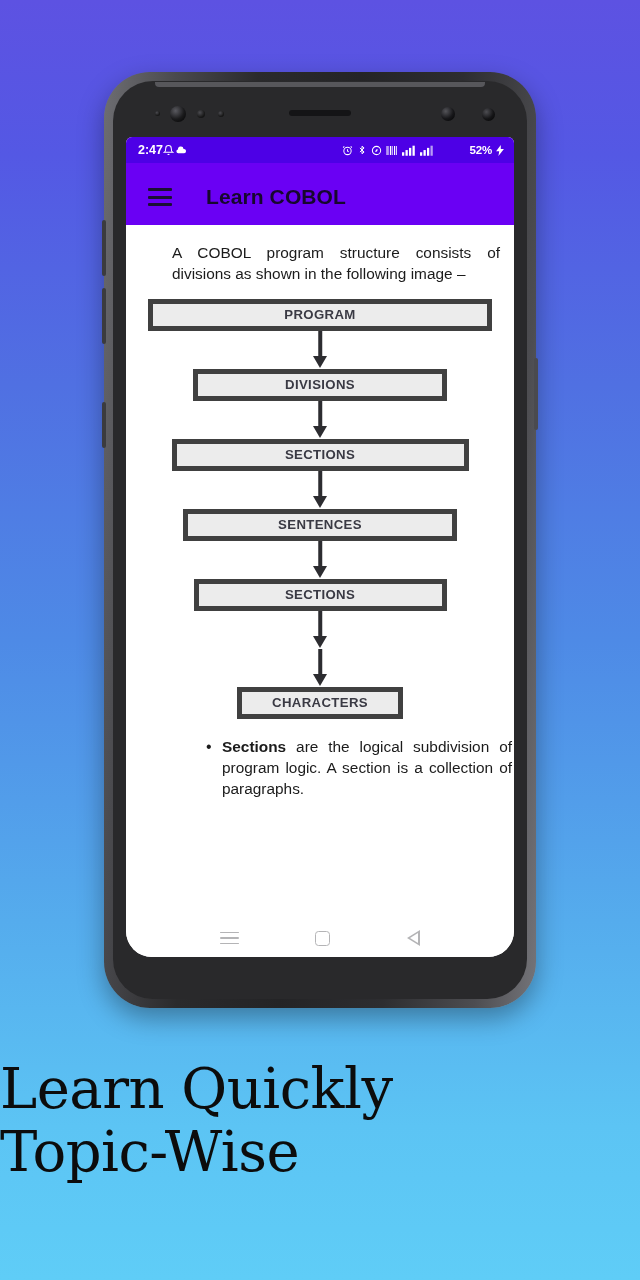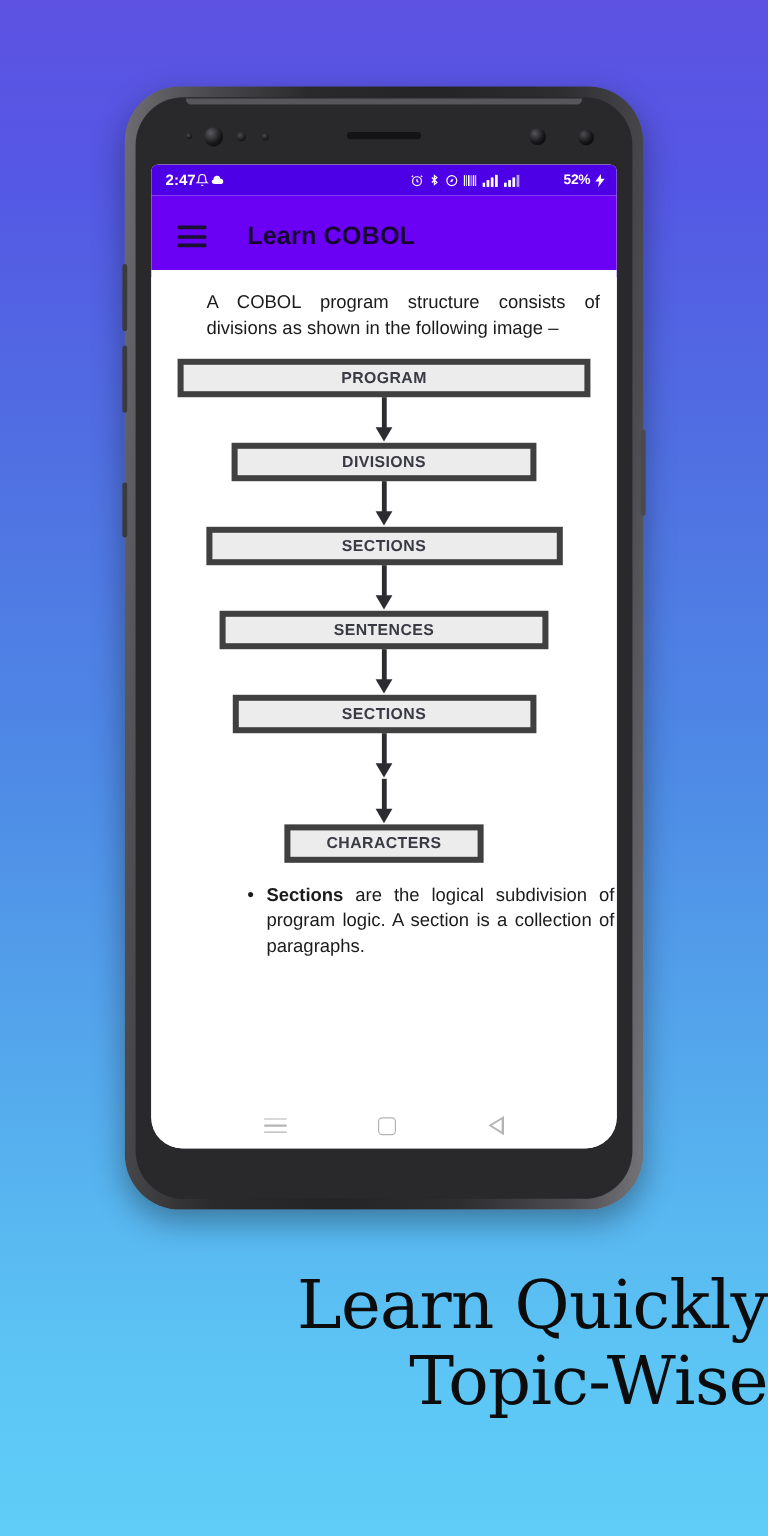--- a/index.html
+++ b/index.html
@@ -260,23 +260,23 @@
     position: absolute;
     top: -5px; left: 3px;
     border-top: 5px solid transparent;
     border-bottom: 5px solid transparent;
     border-right: 8px solid #ffffff;
   }
 
   
   .tagline {
     position: absolute;
-    left: 14px; right: 0;
+    left: 0; right: 0;
     top: 1058px;
-    text-align: right;
+    text-align: left;
     font-family: "DejaVu Serif", "Liberation Serif", serif;
     color: #0c0c0c;
     font-size: 56px;
     line-height: 1.12;
     letter-spacing: -0.5px;
   }
   .tagline-line { display: block; }
 </style>
 </head>
 <body>

